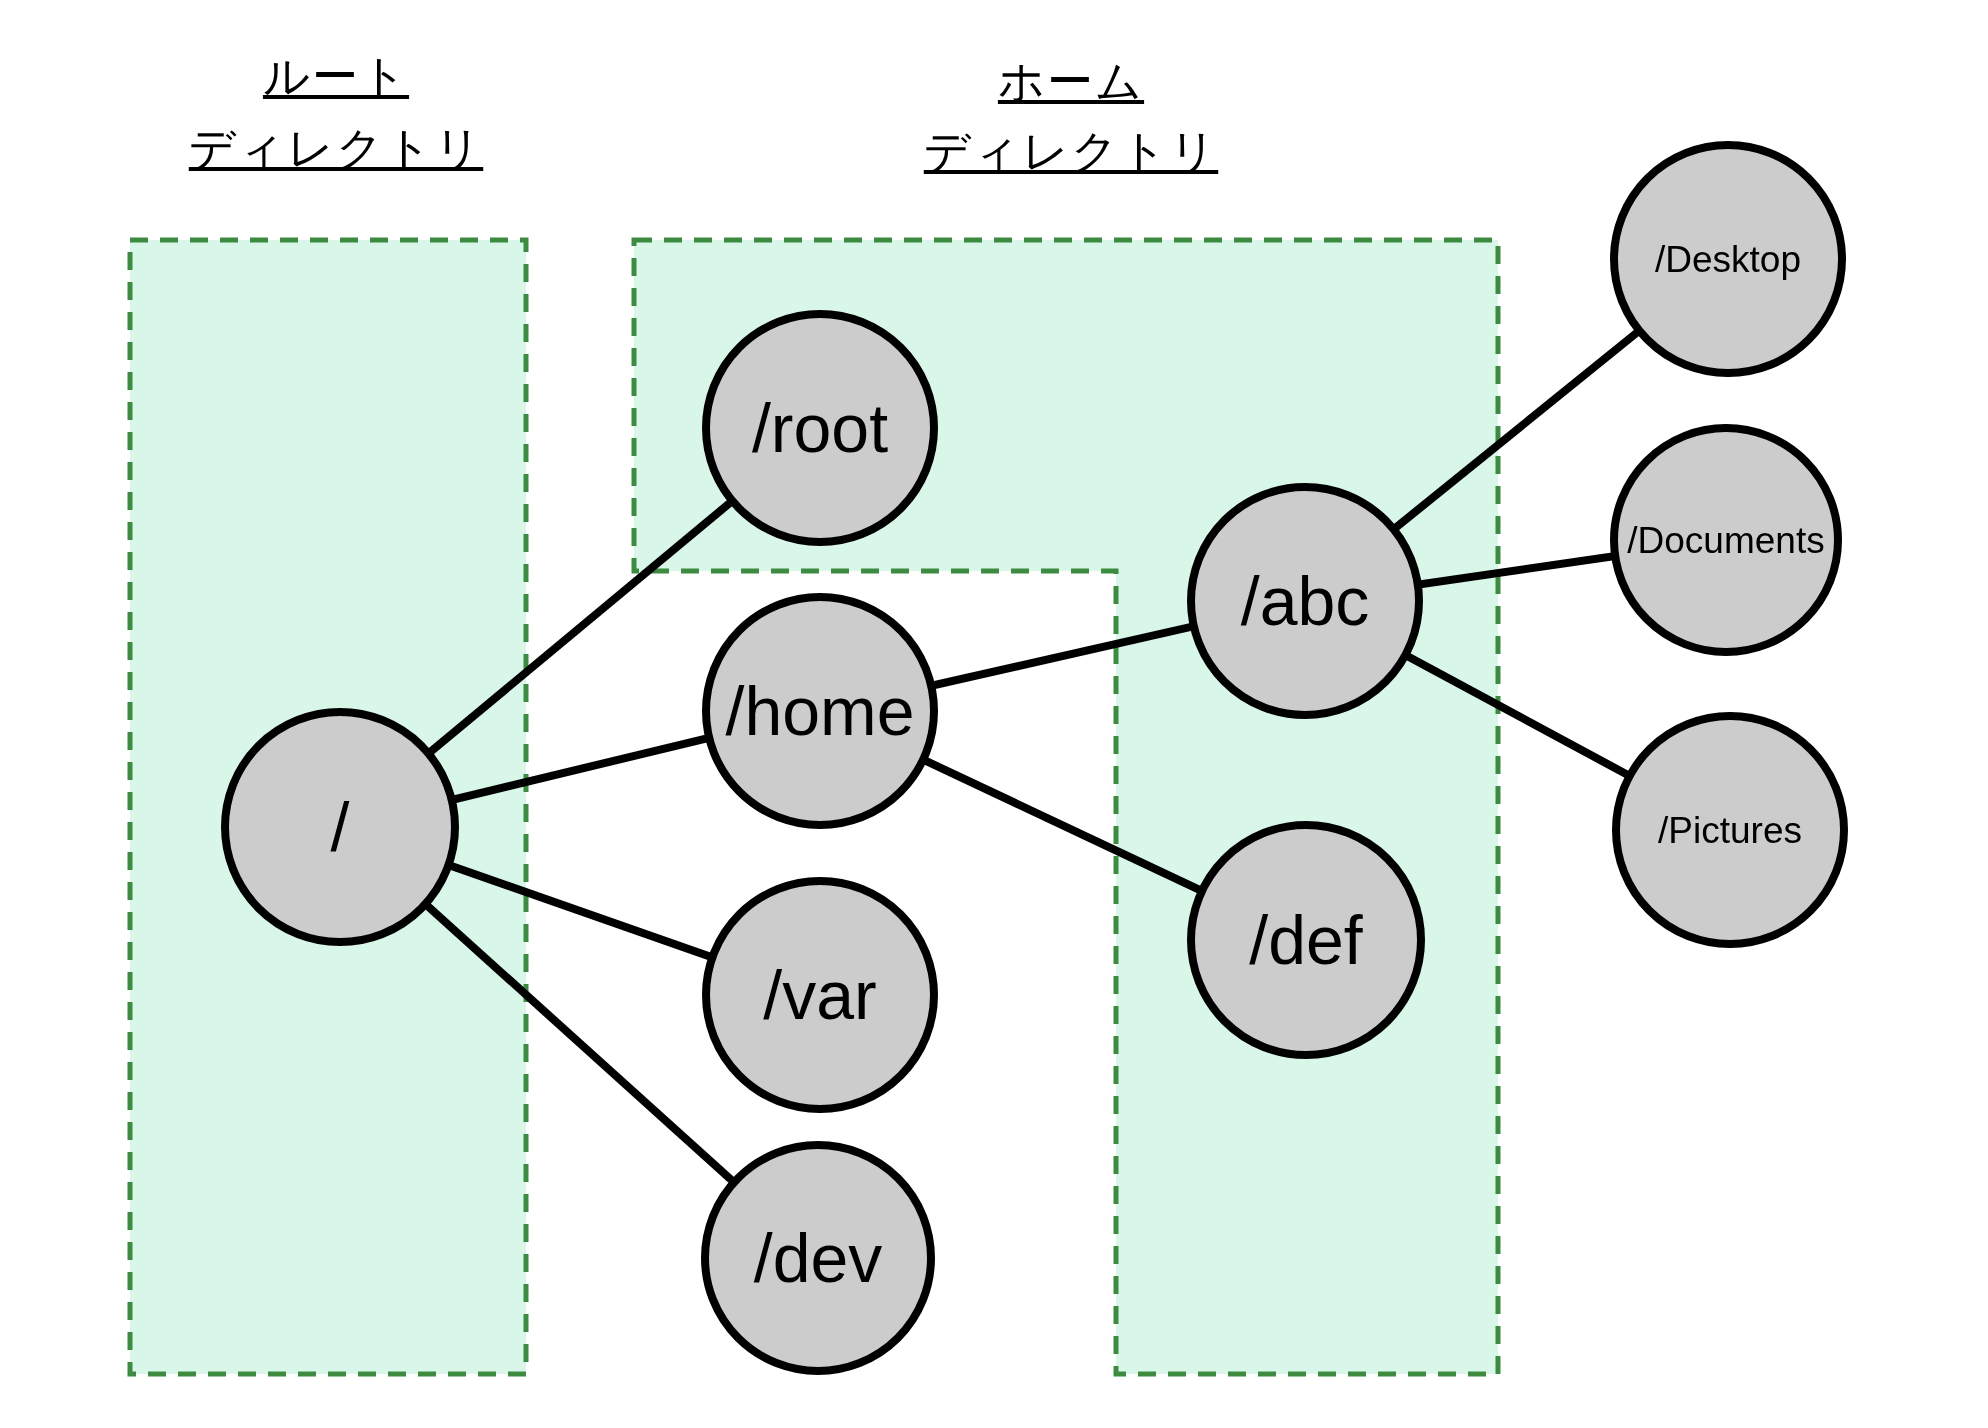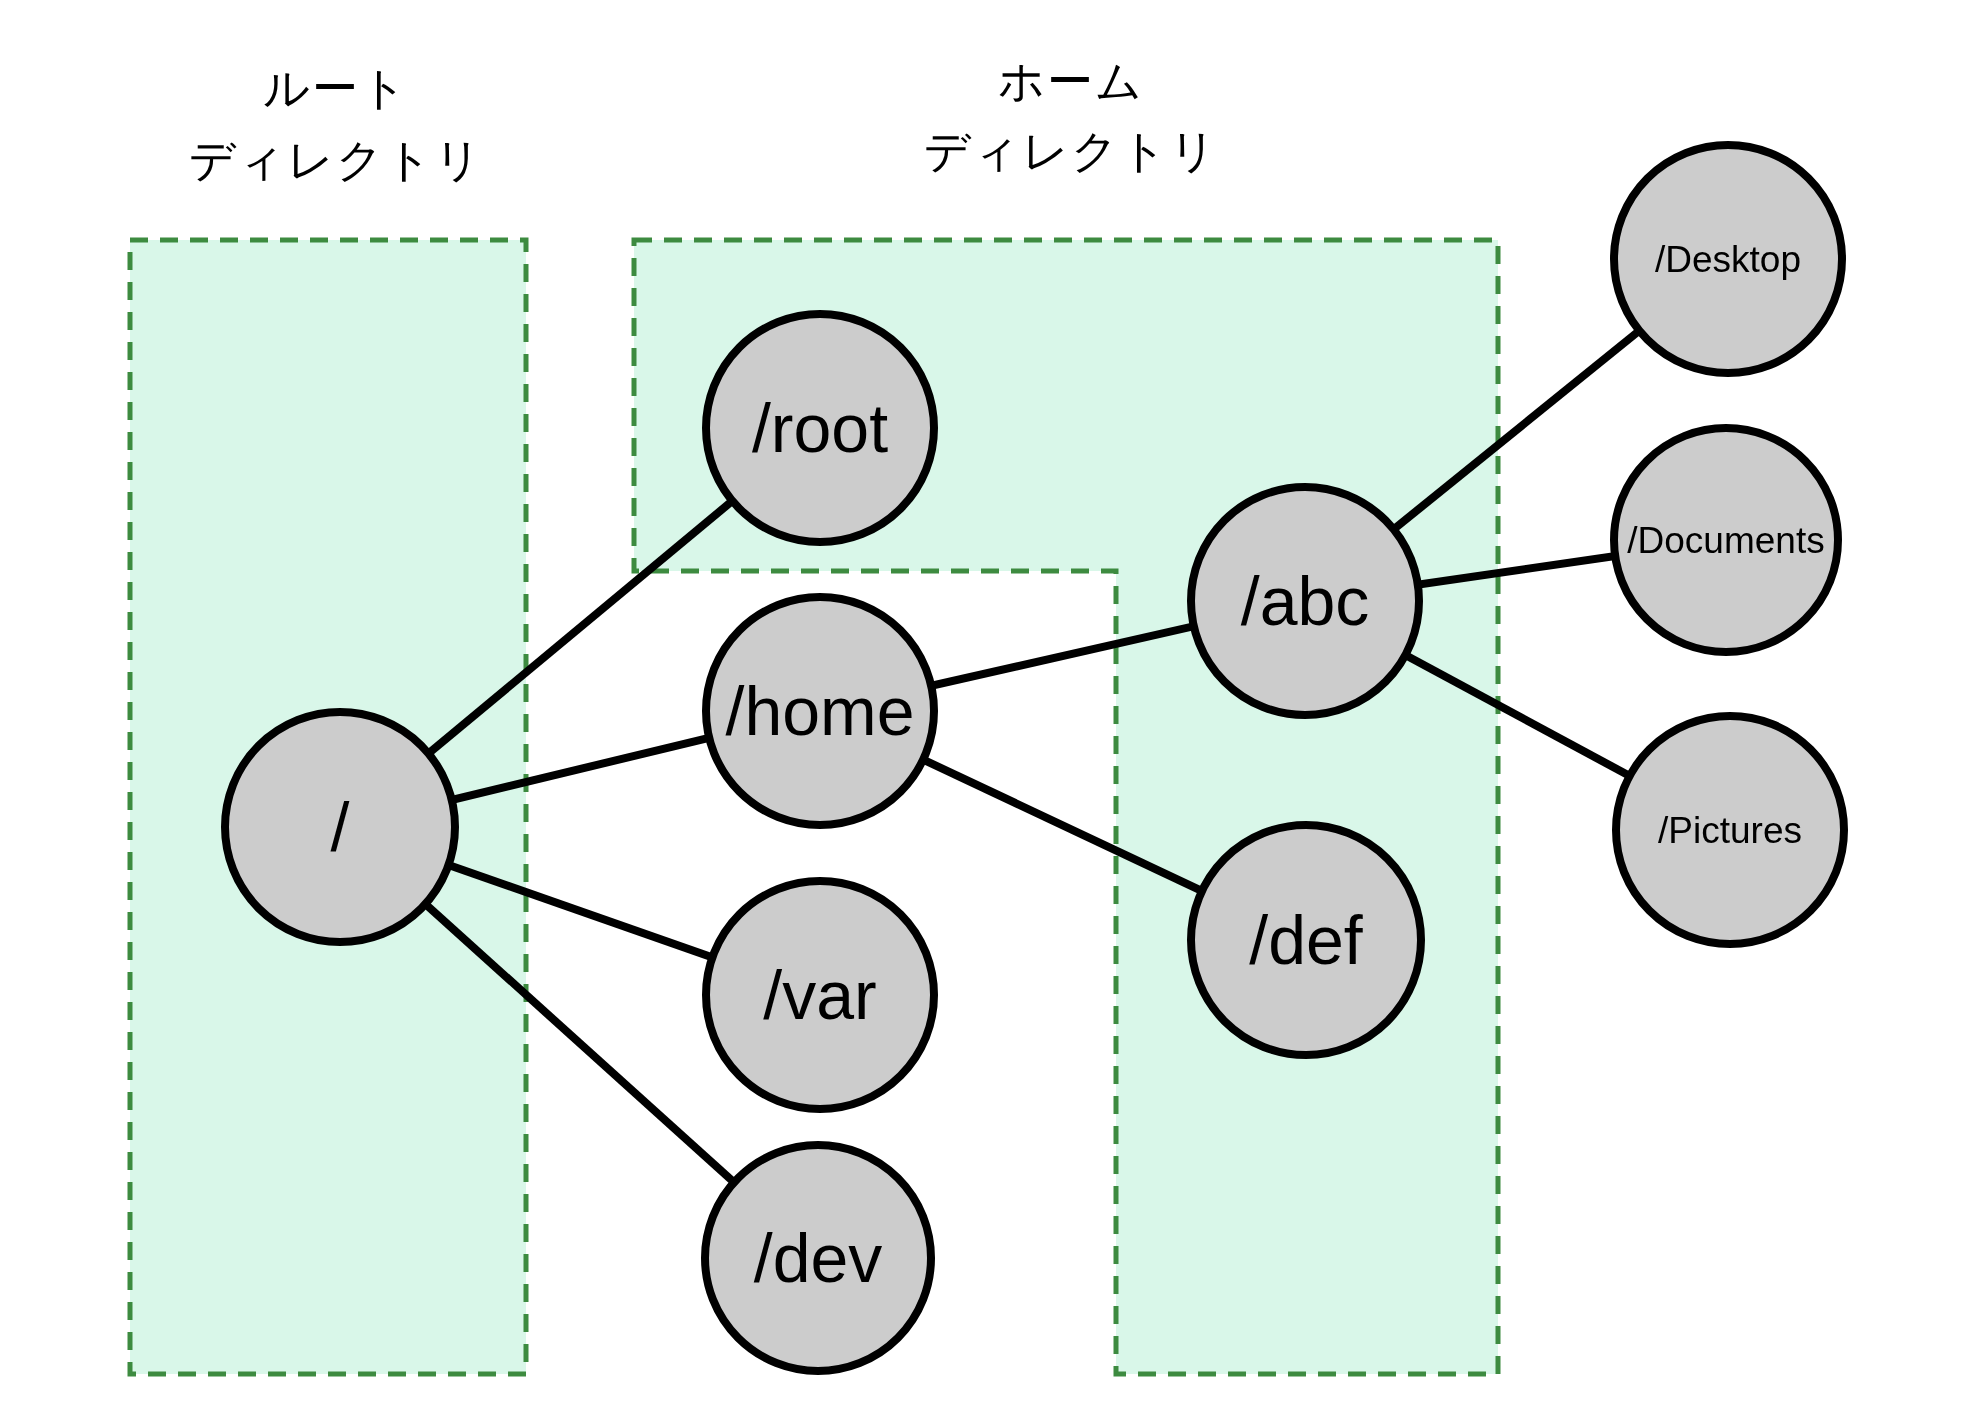--- a/index.html
+++ b/index.html
@@ -27,26 +27,28 @@
     width: 600px;
     text-align: center;
     color: #000000;
     font-size: 46px;
     line-height: 72px;
     letter-spacing: 2px;
     white-space: nowrap;
   }
   .region-label.root-label {
     left: 36px;   
-    top: 52px;    
+    top: 40px;    
+    text-decoration: underline;
   }
   .region-label.home-label {
     left: 771px;  
     top: 46px;    
     line-height: 70px;
+    text-decoration: underline;
   }
   svg text.node-label {
     font-family: "Liberation Sans", "DejaVu Sans", sans-serif;
     fill: #000000;
   }
 </style>
 </head>
 <body>
 
 <div class="canvas">

